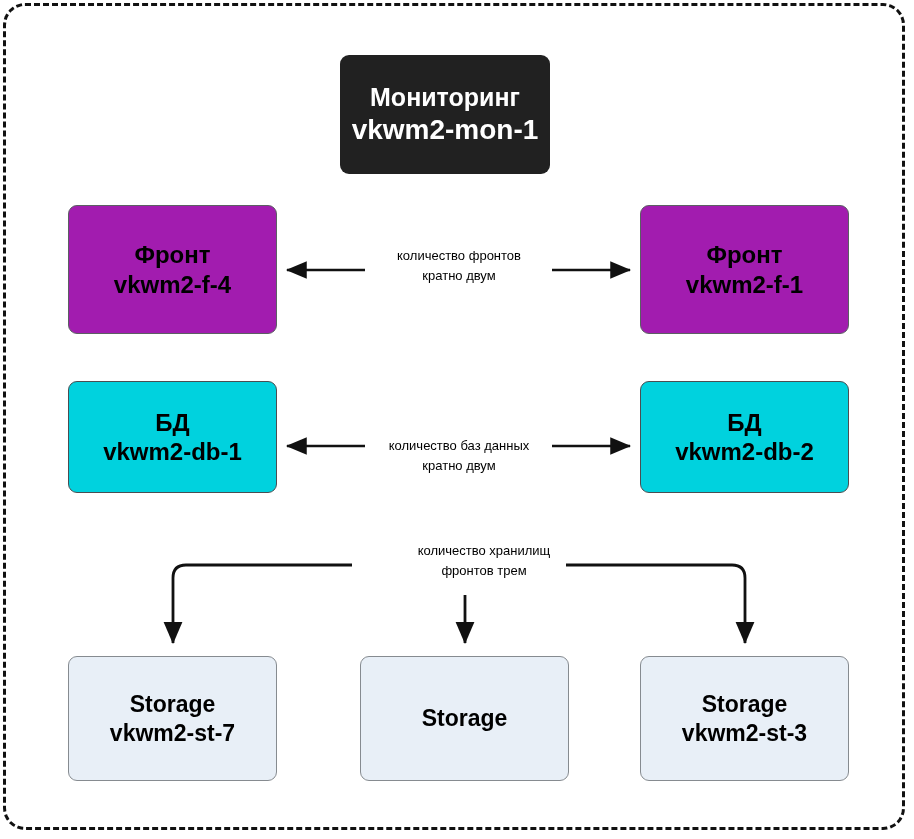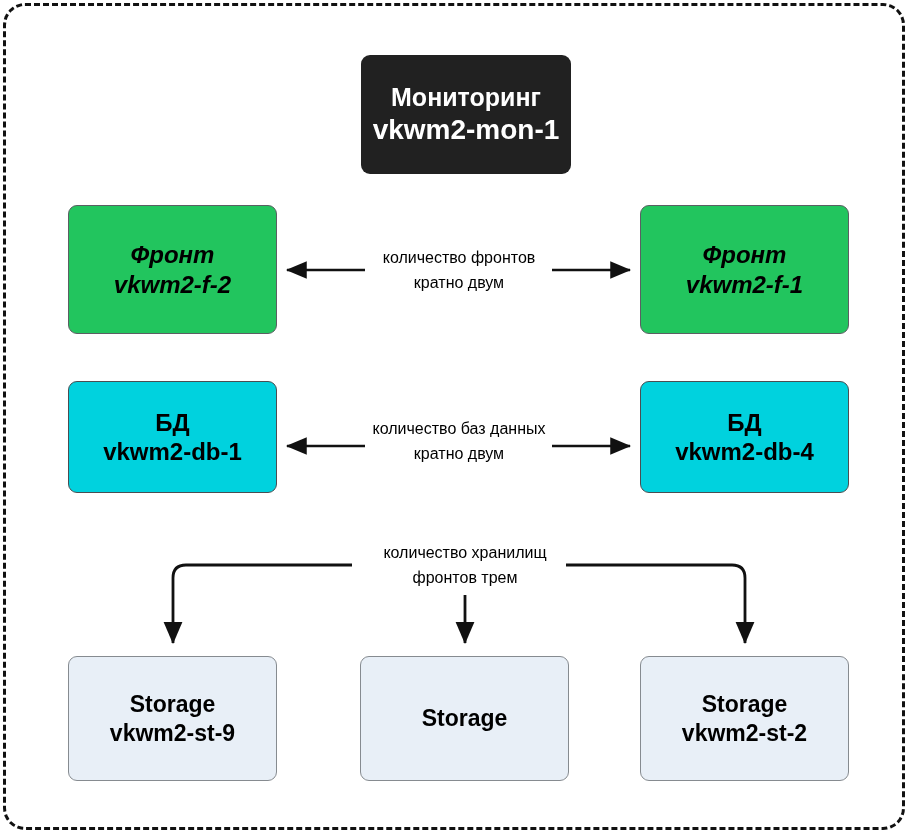--- a/index.html
+++ b/index.html
@@ -42,37 +42,36 @@
   .node .line1 {
     font-weight: bold;
     line-height: 1.22;
   }
   .node .line2 {
     font-weight: bold;
     line-height: 1.22;
   }
   
   .node-mon {
-    left: 361px;
+    left: 340px;
     top: 55px;
     width: 210px;
     height: 119px;
     background: #212121;
     color: #ffffff;
   }
   .node-mon .line1 { font-size: 25px; }
   .node-mon .line2 { font-size: 28px; }
   
   .node-front {
     width: 209px;
     height: 129px;
-    background: #22c55e;
+    background: #a21caf;
     border: 1px solid #5b5f63;
     color: #000000;
-    font-style: italic;
   }
   .node-front .line1 { font-size: 24px; }
   .node-front .line2 { font-size: 24px; }
   .node-f1 { left: 68px; top: 205px; }
   .node-f2 { left: 640px; top: 205px; }
   
   .node-db {
     width: 209px;
     height: 112px;
     background: #00D2DE;
@@ -94,21 +93,21 @@
   }
   .node-st .line1 { font-size: 23px; }
   .node-st .line2 { font-size: 23px; }
   .node-st1 { left: 68px; top: 656px; }
   .node-st2 { left: 360px; top: 656px; }
   .node-st3 { left: 640px; top: 656px; }
 
   .edge-label {
     position: absolute;
     text-align: center;
-    font-size: 16px;
+    font-size: 13px;
     color: #000000;
     line-height: 1.55;
     white-space: nowrap;
   }
   .edge-label .l1, .edge-label .l2 { display: block; }
 
   svg.arrows {
     position: absolute;
     left: 0;
     top: 0;
@@ -124,46 +123,46 @@
 
   <div class="dashed-frame"></div>
 
   <div class="node node-mon">
     <span class="line1">Мониторинг</span>
     <span class="line2">vkwm2-mon-1</span>
   </div>
 
   <div class="node node-front node-f1">
     <span class="line1">Фронт</span>
-    <span class="line2">vkwm2-f-2</span>
+    <span class="line2">vkwm2-f-4</span>
   </div>
   <div class="node node-front node-f2">
     <span class="line1">Фронт</span>
     <span class="line2">vkwm2-f-1</span>
   </div>
 
   <div class="node node-db node-db1">
     <span class="line1">БД</span>
     <span class="line2">vkwm2-db-1</span>
   </div>
   <div class="node node-db node-db2">
     <span class="line1">БД</span>
-    <span class="line2">vkwm2-db-4</span>
+    <span class="line2">vkwm2-db-2</span>
   </div>
 
   <div class="node node-st node-st1">
     <span class="line1">Storage</span>
-    <span class="line2">vkwm2-st-9</span>
+    <span class="line2">vkwm2-st-7</span>
   </div>
   <div class="node node-st node-st2">
     <span class="line1">Storage</span>
   </div>
   <div class="node node-st node-st3">
     <span class="line1">Storage</span>
-    <span class="line2">vkwm2-st-2</span>
+    <span class="line2">vkwm2-st-3</span>
   </div>
 
   <svg class="arrows" viewBox="0 0 914 839">
     <defs>
       <marker id="ah" markerWidth="9" markerHeight="9" refX="7.6" refY="4" orient="auto" markerUnits="strokeWidth">
         <path d="M0,0.6 L8,4 L0,7.4 z" fill="#111111"></path>
       </marker>
     </defs>
 
     <g>
@@ -191,23 +190,23 @@
     <g>
       <path d="M566,565 L732,565 Q745,565 745,578 L745,643" fill="none" stroke="#111111" stroke-width="2.8" marker-end="url(#ah)"></path>
     </g>
   </svg>
 
   <div class="edge-label" style="left:359px; top:246px; width:200px;">
     <span class="l1">количество фронтов</span>
     <span class="l2">кратно двум</span>
   </div>
 
-  <div class="edge-label" style="left:359px; top:417px; width:200px;text-align:center;">
+  <div class="edge-label" style="left:359px; top:436px; width:200px;text-align:center;">
     <span class="l1">количество баз данных</span>
     <span class="l2">кратно двум</span>
   </div>
 
-  <div class="edge-label" style="left:359px; top:541px; width:212px;">
+  <div class="edge-label" style="left:378px; top:541px; width:212px;">
     <span class="l1">количество хранилищ</span>
     <span class="l2">фронтов трем</span>
   </div>
 
 </div>
 
 </body></html>

